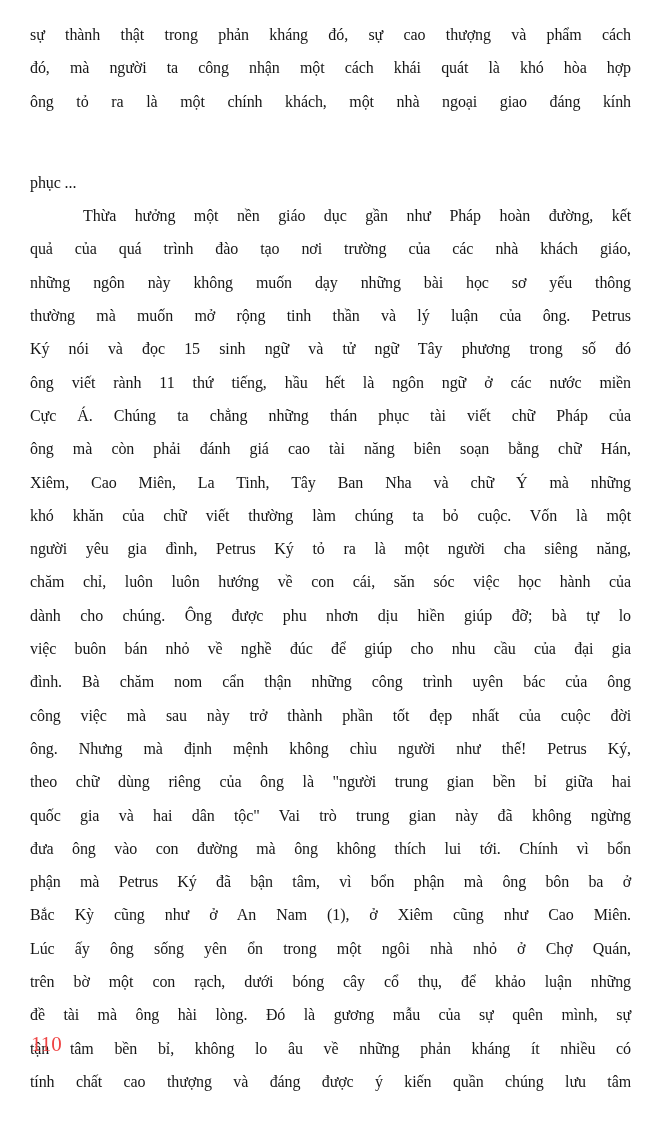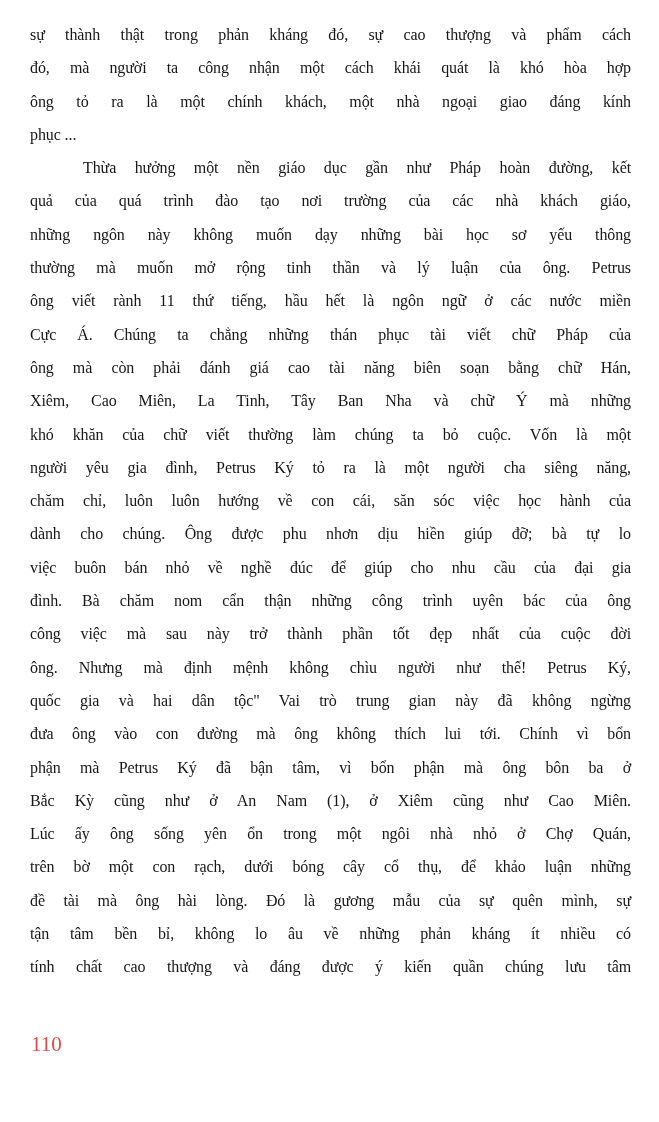--- a/index.html
+++ b/index.html
@@ -26,20 +26,21 @@
       height: 33.3px;
       line-height: 33.3px;
       font-size: 16px;
       white-space: nowrap;
       text-align: justify;
       text-align-last: justify;
       letter-spacing: -0.1px;
     }
     .line.last {
       text-align-last: left;
+      margin-top: 48px;
     }
     .line.indent {
       padding-left: 53px;
     }
     .page-number {
       position: absolute;
       left: 31px;
       top: 1032px;
       font-size: 21px;
       line-height: 24px;
@@ -54,32 +55,34 @@
     <span class="line">sự thành thật trong phản kháng đó, sự cao thượng và phẩm cách</span>
     <span class="line">đó, mà người ta công nhận một cách khái quát là khó hòa hợp</span>
     <span class="line">ông tỏ ra là một chính khách, một nhà ngoại giao đáng kính</span>
     <span class="line last">phục ...</span>
   </div>
   <div>
     <span class="line indent">Thừa hưởng một nền giáo dục gần như Pháp hoàn đường, kết</span>
     <span class="line">quả của quá trình đào tạo nơi trường của các nhà khách giáo,</span>
     <span class="line">những ngôn này không muốn dạy những bài học sơ yếu thông</span>
     <span class="line">thường mà muốn mở rộng tinh thần và lý luận của ông. Petrus</span>
+    <span class="line">Ký nói và đọc 15 sinh ngữ và tử ngữ Tây phương trong số đó</span>
     <span class="line">ông viết rành 11 thứ tiếng, hầu hết là ngôn ngữ ở các nước miền</span>
     <span class="line">Cực Á. Chúng ta chẳng những thán phục tài viết chữ Pháp của</span>
     <span class="line">ông mà còn phải đánh giá cao tài năng biên soạn bằng chữ Hán,</span>
     <span class="line">Xiêm, Cao Miên, La Tinh, Tây Ban Nha và chữ Ý mà những</span>
     <span class="line">khó khăn của chữ viết thường làm chúng ta bỏ cuộc. Vốn là một</span>
     <span class="line">người yêu gia đình, Petrus Ký tỏ ra là một người cha siêng năng,</span>
     <span class="line">chăm chỉ, luôn luôn hướng về con cái, săn sóc việc học hành của</span>
     <span class="line">dành cho chúng. Ông được phu nhơn dịu hiền giúp đỡ; bà tự lo</span>
     <span class="line">việc buôn bán nhỏ về nghề đúc để giúp cho nhu cầu của đại gia</span>
     <span class="line">đình. Bà chăm nom cẩn thận những công trình uyên bác của ông</span>
     <span class="line">công việc mà sau này trở thành phần tốt đẹp nhất của cuộc đời</span>
     <span class="line">ông. Nhưng mà định mệnh không chìu người như thế! Petrus Ký,</span>
+    <span class="line">theo chữ dùng riêng của ông là "người trung gian bền bỉ giữa hai</span>
     <span class="line">quốc gia và hai dân tộc" Vai trò trung gian này đã không ngừng</span>
     <span class="line">đưa ông vào con đường mà ông không thích lui tới. Chính vì bổn</span>
     <span class="line">phận mà Petrus Ký đã bận tâm, vì bổn phận mà ông bôn ba ở</span>
     <span class="line">Bắc Kỳ cũng như ở An Nam (1), ở Xiêm cũng như Cao Miên.</span>
     <span class="line">Lúc ấy ông sống yên ổn trong một ngôi nhà nhỏ ở Chợ Quán,</span>
     <span class="line">trên bờ một con rạch, dưới bóng cây cổ thụ, để khảo luận những</span>
     <span class="line">đề tài mà ông hài lòng. Đó là gương mẫu của sự quên mình, sự</span>
     <span class="line">tận tâm bền bỉ, không lo âu về những phản kháng ít nhiều có</span>
     <span class="line">tính chất cao thượng và đáng được ý kiến quần chúng lưu tâm</span>
 

